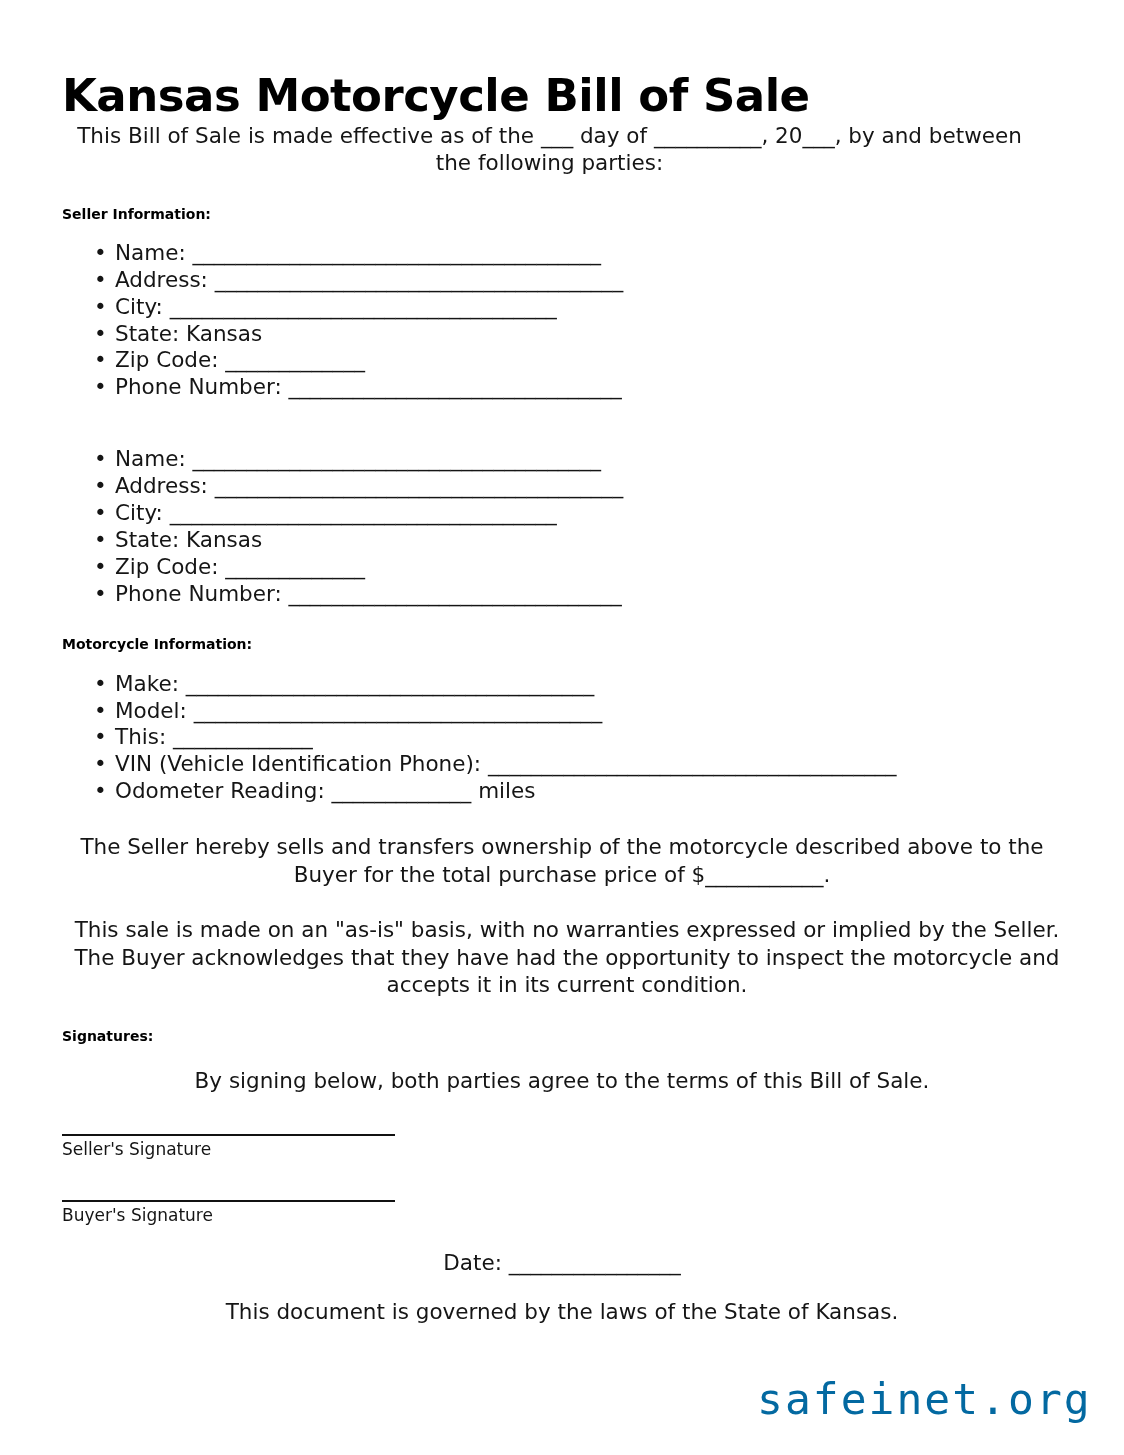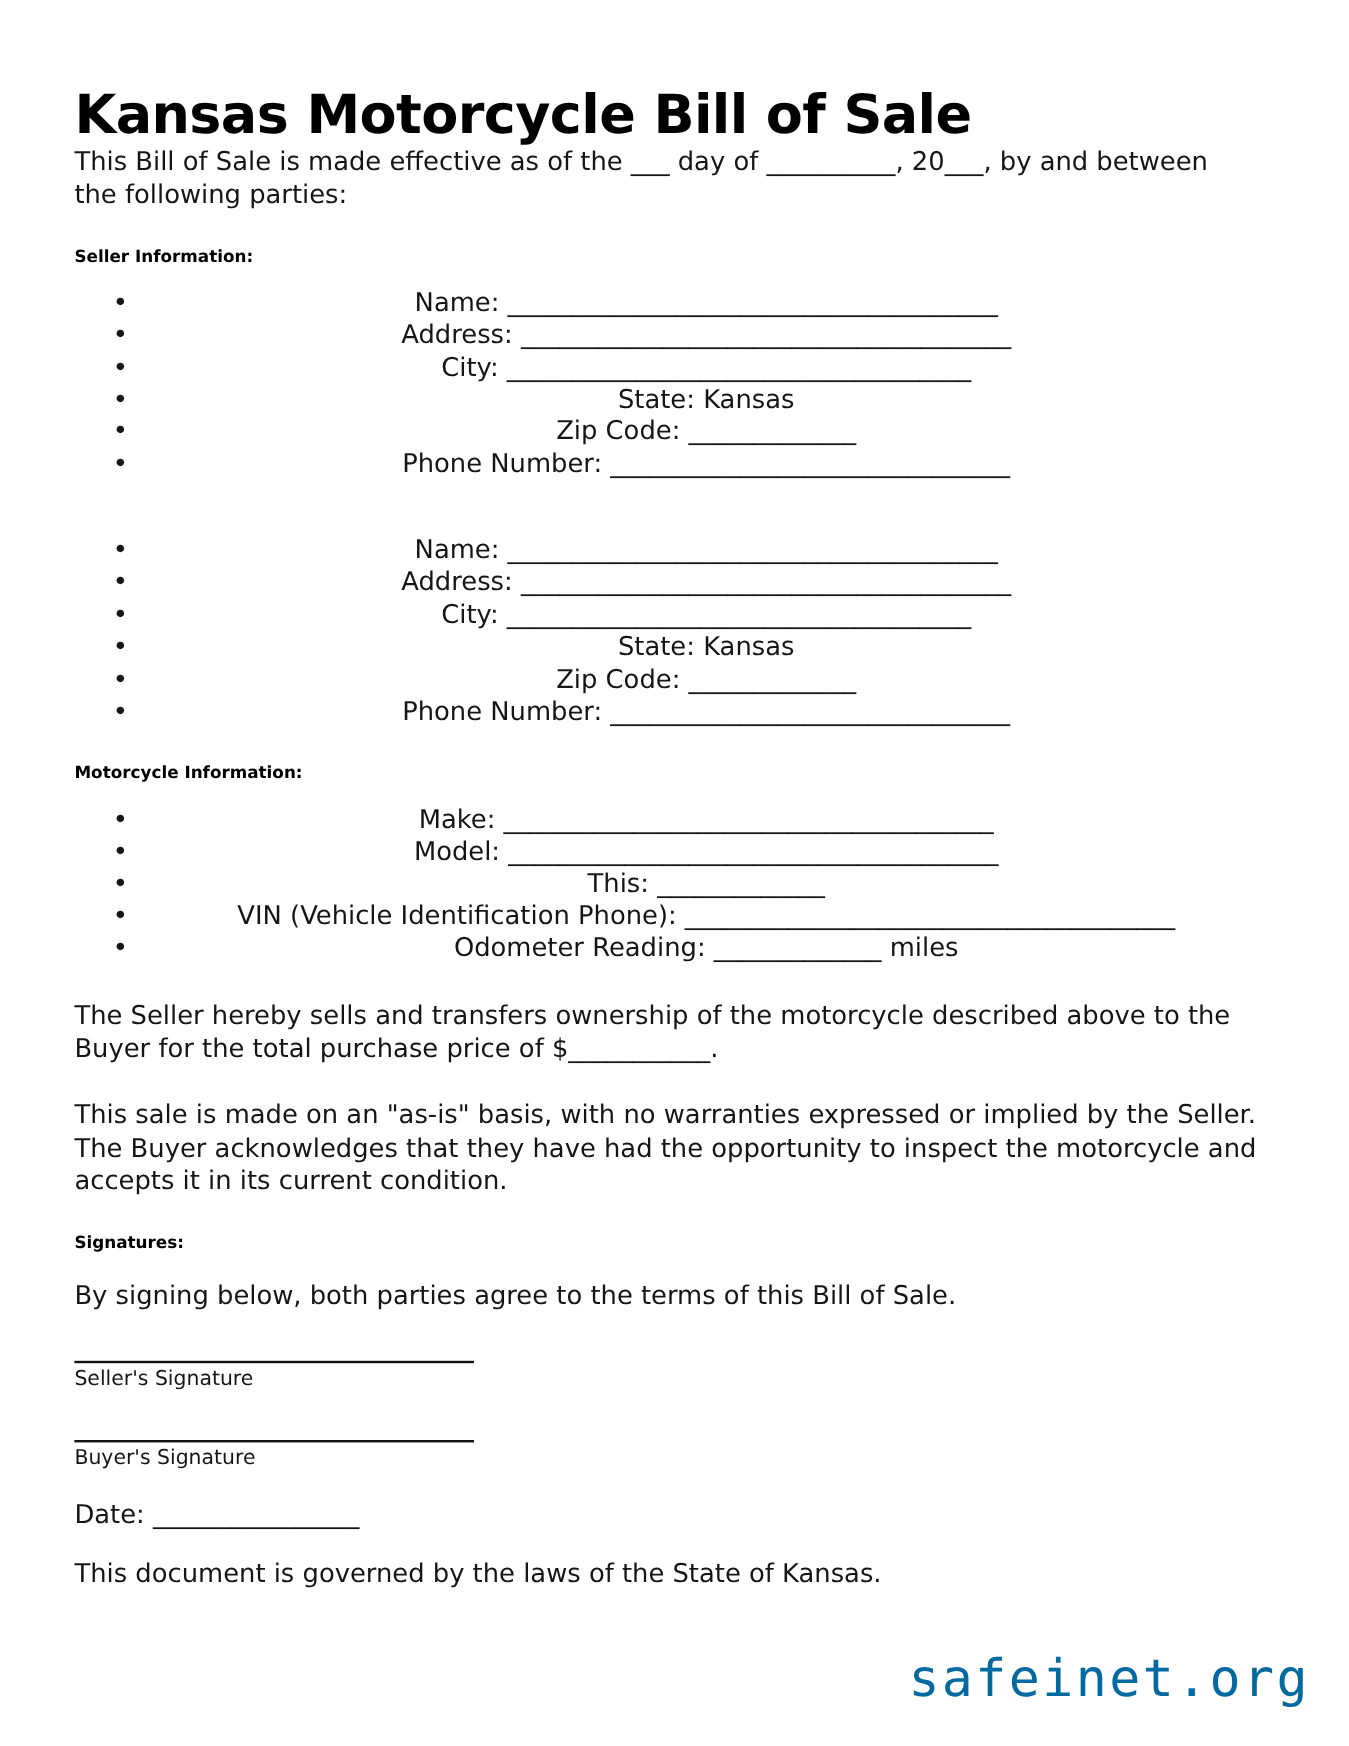--- a/index.html
+++ b/index.html
@@ -37,36 +37,36 @@
     margin: 0 0 0 0;
     line-height: 1.15;
     padding-top: 8px;
   }
 
   p.para {
     font-size: 21.5px;
     line-height: 1.28;
     margin: 0;
     color: #151515;
+    text-align: center;
   }
 
   .intro { margin-top: 32px; width: 975px; }
 
   h2.section-head {
     font-size: 14px;
     font-weight: bold;
     margin: 0;
     line-height: 1.3;
   }
 
   ul.field-list {
     list-style: none;
     margin: 0;
     padding: 0;
-    text-align: center;
   }
   ul.field-list li {
     font-size: 21.5px;
     line-height: 1.25;
     position: relative;
     padding-left: 53px;
     color: #151515;
     white-space: nowrap;
   }
   ul.field-list li::before {

